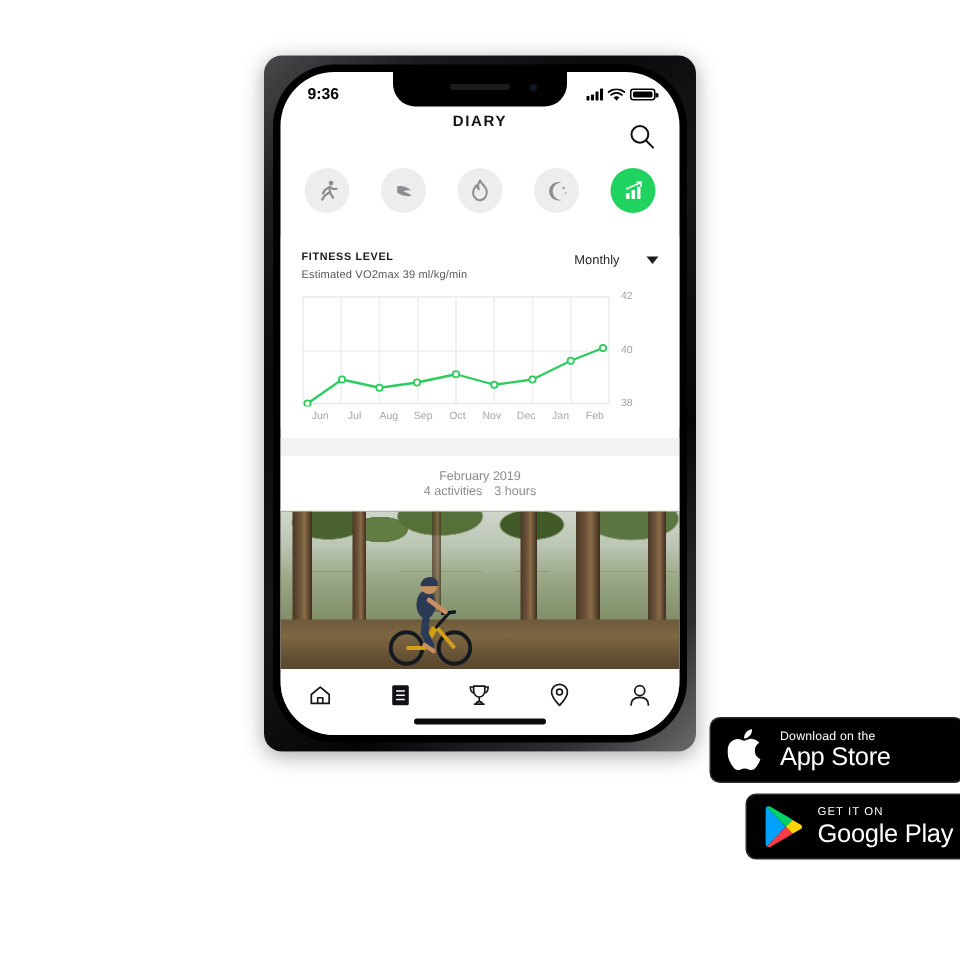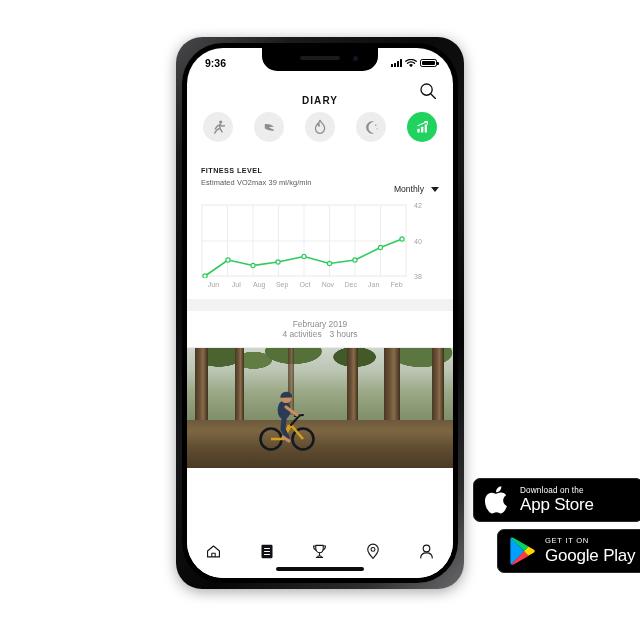--- a/index.html
+++ b/index.html
@@ -6,22 +6,22 @@
   body{
     width:640px;height:640px;overflow:hidden;
     background:#ffffff;
     font-family:"Liberation Sans", sans-serif;
     position:relative;
   }
 
   
   #phone-frame{
     position:absolute;left:176px;top:37px;
-    width:288px;height:552px;
-    border-radius:26px;
+    width:288px;height:464px;
+    border-radius:12px;
     background:linear-gradient(135deg,#4a4a4c 0%,#1b1b1d 14%,#0a0a0b 30%,#17171a 50%,#050506 70%,#2e2e31 88%,#6a6a6d 100%);
     padding:0;
     box-shadow:0 3px 14px rgba(0,0,0,.34);
   }
   #phone-bezel{
     position:absolute;left:6px;top:6px;right:6px;bottom:6px;
     border-radius:41px;
     background:#000;
   }
   #phone-screen{
@@ -69,21 +69,21 @@
   }
   .battery::after{
     content:"";position:absolute;right:-3px;top:2.5px;
     width:1.6px;height:3px;background:#000;border-radius:0 1px 1px 0;
   }
   .battery i{display:block;height:100%;background:#000;border-radius:1px;}
 
   
   #app-header{
     position:relative;height:30px;
-    display:flex;align-items:flex-end;justify-content:center;
+    display:flex;align-items:flex-start;justify-content:center;
     margin-top:2px;
   }
   #page-title{
     font-size:10px;font-weight:bold;letter-spacing:1.1px;color:#111;
   }
   #search-icon{
     position:absolute;right:16px;top:50%;transform:translateY(-50%);
     width:18px;height:18px;
   }
 
@@ -107,21 +107,21 @@
   #chart-head{
     display:flex;align-items:flex-start;justify-content:space-between;
   }
   #fitness-title{
     font-size:7.2px;font-weight:bold;letter-spacing:.45px;color:#1a1a1a;
   }
   #fitness-sub{
     font-size:7.4px;color:#575757;margin-top:2.5px;letter-spacing:.1px;
   }
   #period-select{
-    display:flex;align-items:center;gap:7px;margin-top:18px;
+    display:flex;align-items:center;gap:18px;margin-top:2px;
   }
   #period-label{font-size:8.6px;color:#24242a;}
   #chevron-down-icon{
     width:0;height:0;border-left:4.5px solid transparent;
     border-right:4.5px solid transparent;border-top:5.5px solid #1c1c1c;
   }
 
   
   #chart-wrap{
     position:relative;margin-top:10px;

